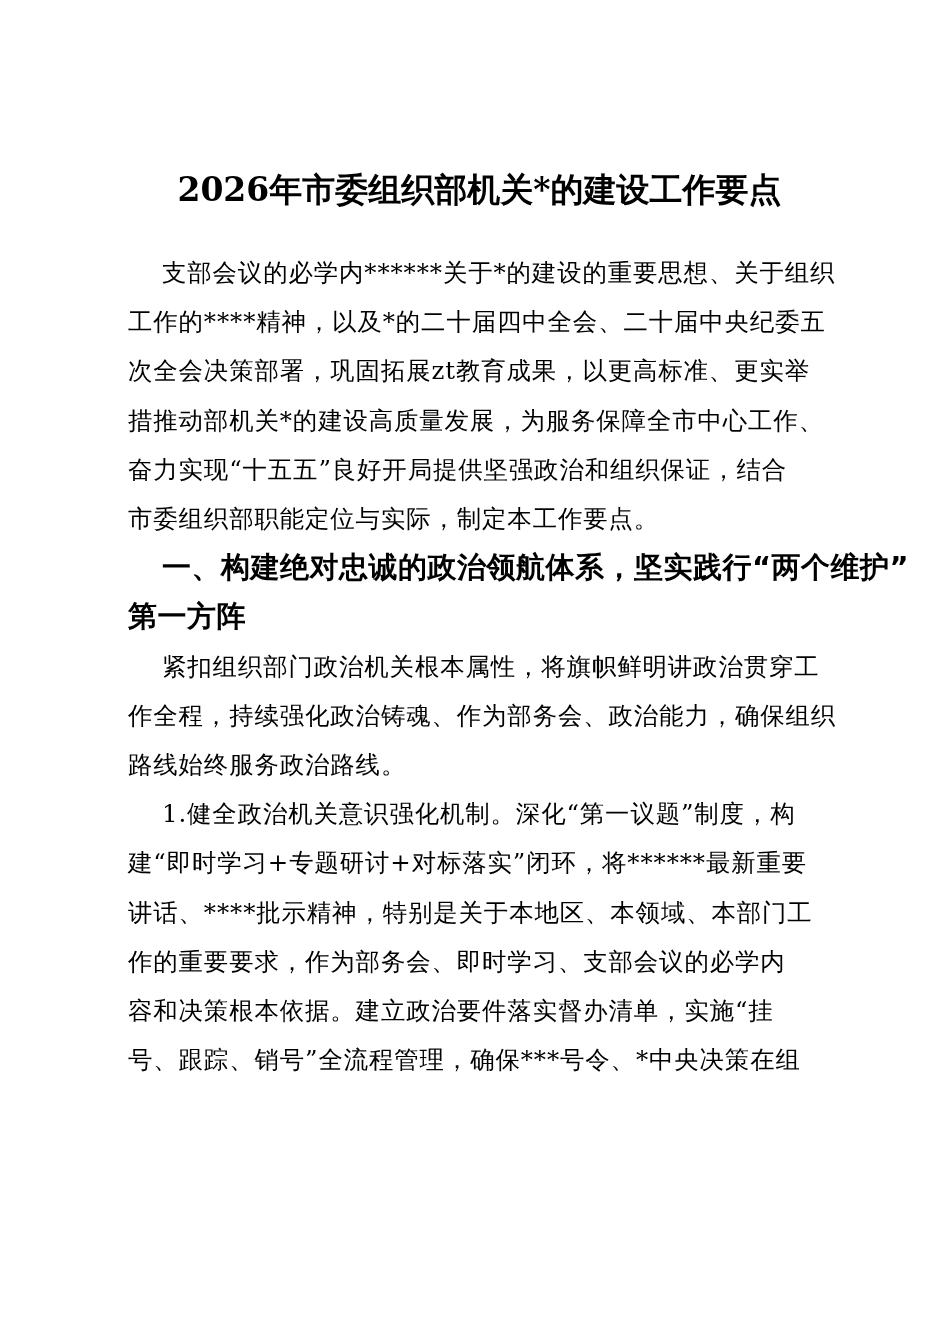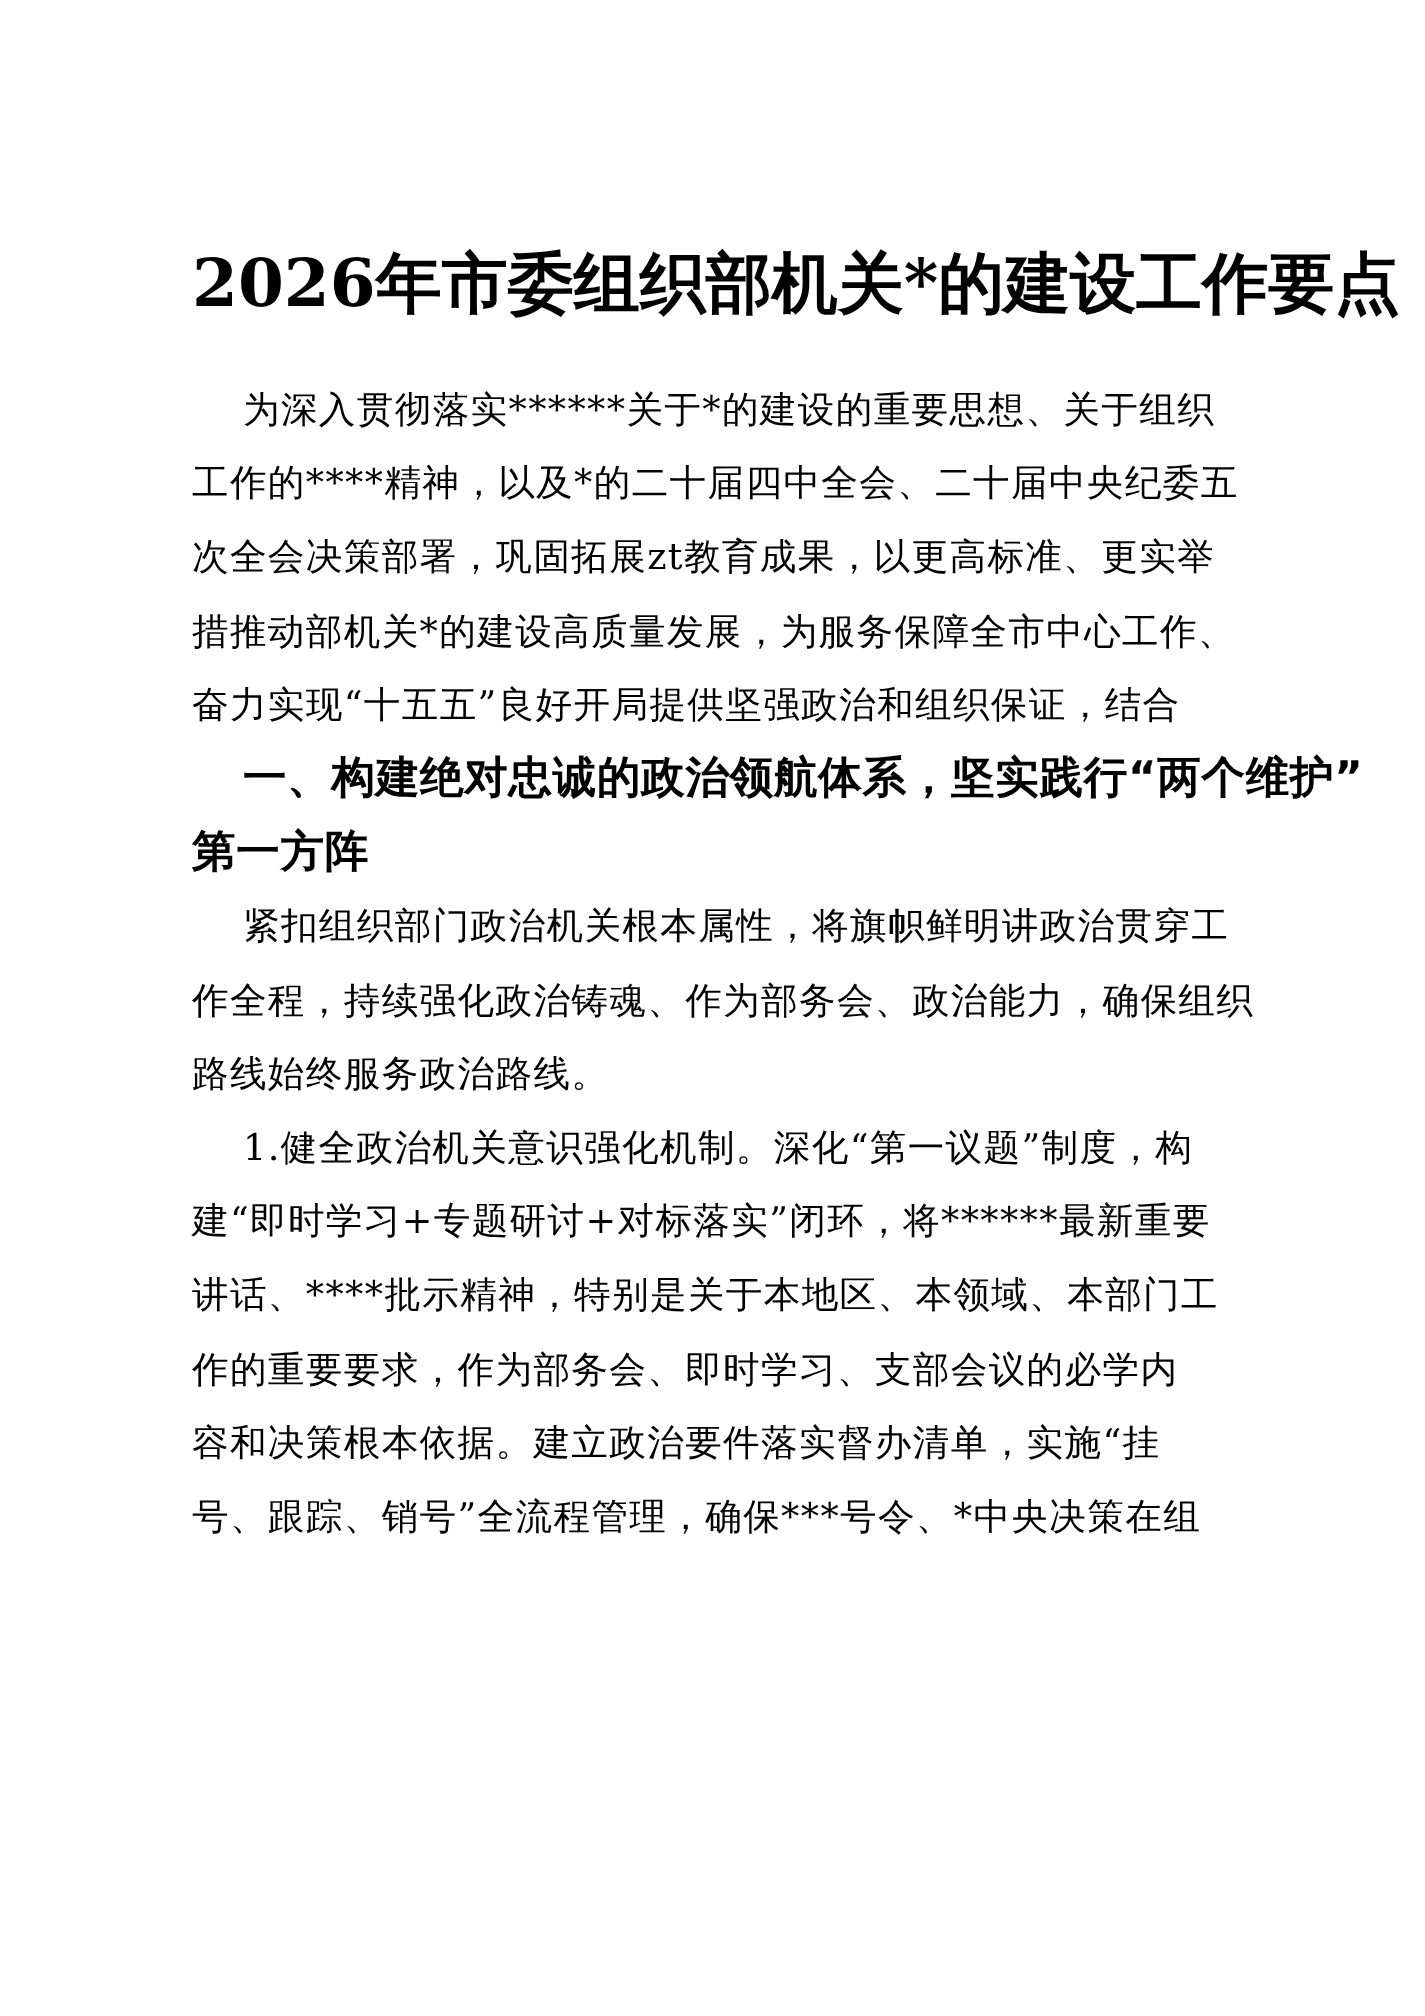--- a/index.html
+++ b/index.html
@@ -16,21 +16,21 @@
     }
     .page {
       position: absolute;
       left: 128px;
       top: 160px;
       width: 703px;
     }
     .doc-title {
       font-family: "DejaVu Serif", "Liberation Serif", serif;
       font-weight: bold;
-      font-size: 44px;
+      font-size: 33px;
       line-height: 60px;
       text-align: center;
       margin: 0 0 28px 0;
       letter-spacing: 0px;
       white-space: nowrap;
     }
     .para {
       font-family: "DejaVu Serif", "Liberation Serif", serif;
       font-size: 24.4px;
       line-height: 49.2px;
@@ -67,25 +67,26 @@
     .para .indent { width: 34px; }
     .heading-1 .indent { width: 34px; }
   </style>
 </head>
 <body>
 
 <div class="page">
   <h1 class="doc-title">2026年市委组织部机关*的建设工作要点</h1>
 
   <p class="para">
-    <span class="line"><span class="indent"></span><span>为深入贯彻落实******关于*的建设的重要思想、关于组织</span></span>
+    <span class="line"><span class="indent"></span><span>支部会议的必学内******关于*的建设的重要思想、关于组织</span></span>
     <span class="line">工作的****精神，以及*的二十届四中全会、二十届中央纪委五</span>
     <span class="line">次全会决策部署，巩固拓展zt教育成果，以更高标准、更实举</span>
     <span class="line">措推动部机关*的建设高质量发展，为服务保障全市中心工作、</span>
     <span class="line">奋力实现“十五五”良好开局提供坚强政治和组织保证，结合</span>
+    <span class="line">市委组织部职能定位与实际，制定本工作要点。</span>
   </p>
 
   <h2 class="heading-1">
     <span class="line"><span class="indent"></span><span>一、构建绝对忠诚的政治领航体系，坚实践行“两个维护”</span></span>
     <span class="line">第一方阵</span>
   </h2>
 
   <p class="para">
     <span class="line"><span class="indent"></span><span>紧扣组织部门政治机关根本属性，将旗帜鲜明讲政治贯穿工</span></span>
     <span class="line">作全程，持续强化政治铸魂、作为部务会、政治能力，确保组织</span>

